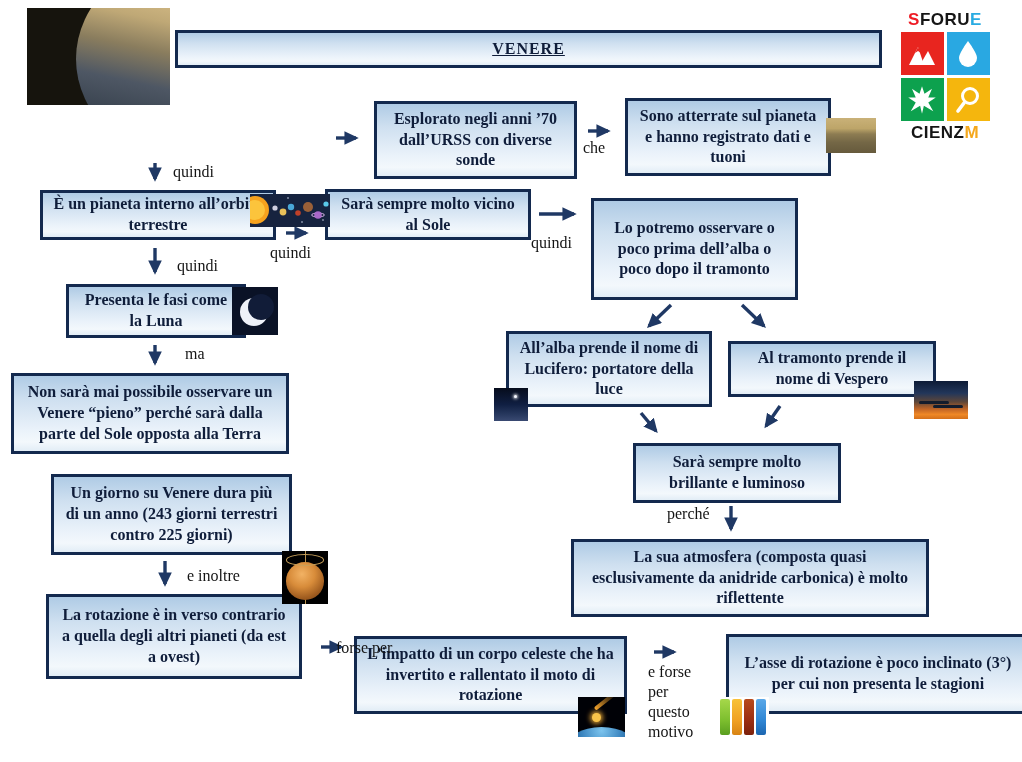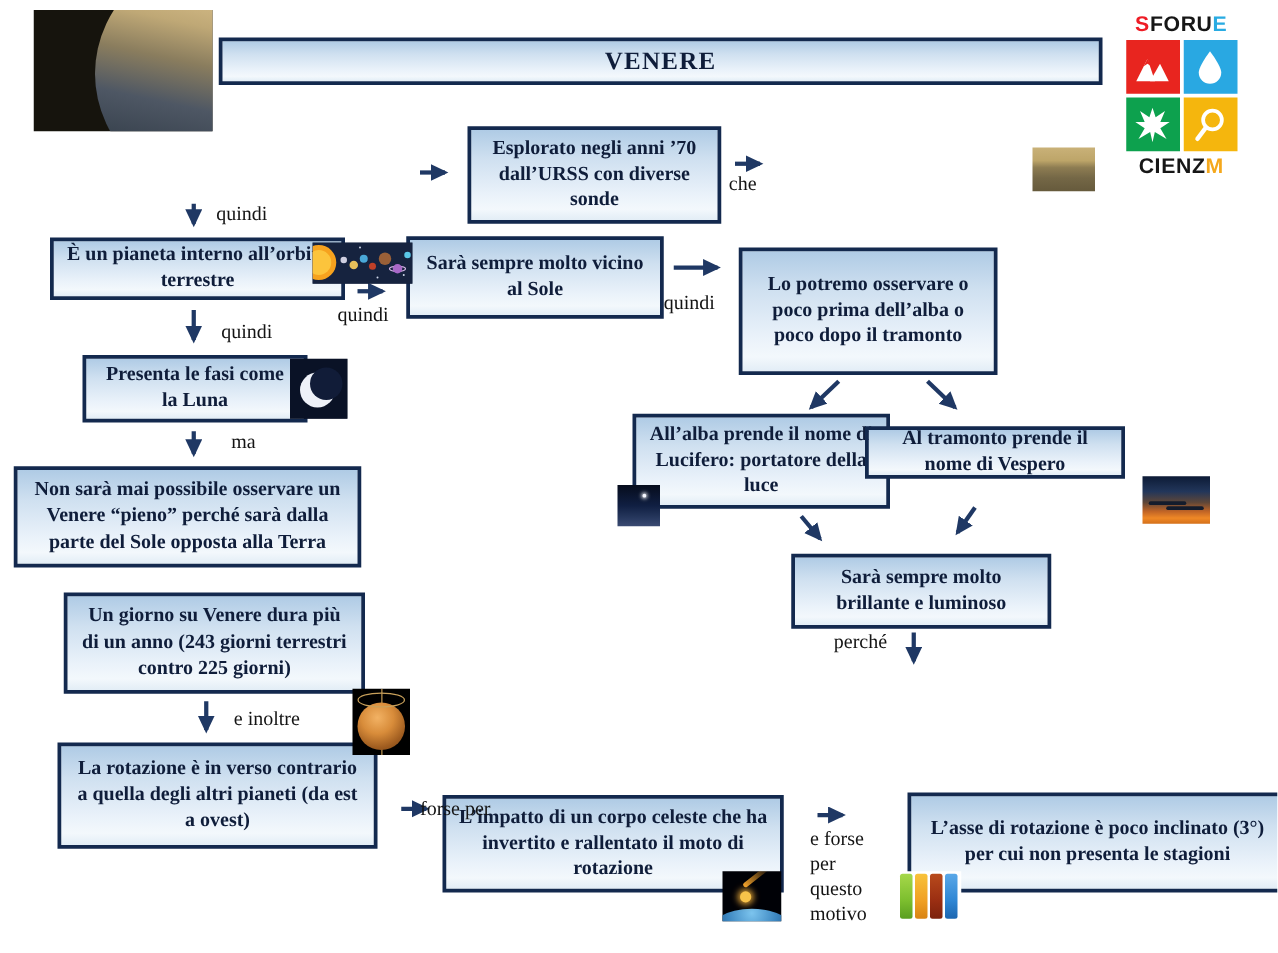--- a/index.html
+++ b/index.html
@@ -9,21 +9,21 @@
   }
   .overlay{position:absolute;inset:0;z-index:1;pointer-events:none;}
   .node{
     position:absolute;z-index:2;box-sizing:border-box;
     display:flex;align-items:center;justify-content:center;text-align:center;
     border:3px solid #13294e;
     background:linear-gradient(180deg,#afcbe5 0%,#cfe0f0 32%,#eaf2fa 72%,#f3f8fc 88%,#e2edf6 100%);
     color:#0f1d3a;font-weight:bold;font-size:16px;line-height:1.3;
     padding:3px 9px;
   }
-  .title-box{font-size:20px;letter-spacing:1px;line-height:1.1;}
+  .title-box{font-size:16px;letter-spacing:1px;line-height:1.1;text-decoration:underline;}
   .lbl{position:absolute;z-index:3;color:#141414;font-size:16px;font-weight:normal;white-space:pre-line;line-height:1.25;}
   .pic{position:absolute;z-index:5;overflow:hidden;}
   
   .venus-photo{left:27px;top:8px;width:143px;height:97px;background:#16140d;}
   .vp-globe{position:absolute;left:34%;top:-55%;width:165%;height:215%;border-radius:50%;
     background:linear-gradient(192deg,#f3e8c4 4%,#dcc28c 24%,#bfa876 38%,#8a7d5e 50%,#4e5764 64%,#39434f 78%,#272f38 95%);}
   
   .logo{left:899px;top:10px;width:92px;height:136px;z-index:5;position:absolute;
     font-family:"Liberation Sans","DejaVu Sans",sans-serif;text-align:center;}
   .logo-word{font-weight:bold;font-size:17px;letter-spacing:0.5px;line-height:20px;}
@@ -181,28 +181,30 @@
             <line x1="11" y1="18" x2="5" y2="26" stroke="#ffffff" stroke-width="3.6" stroke-linecap="round"></line>
           </svg>
       </div>
     </div>
     <div class="logo-word"><span class="lg-blk">CIENZ</span><span class="lg-org">M</span></div>
   </div>
 
   <div class="node title-box" style="left:175px;top:30px;width:707px;height:38px;">VENERE</div>
 
   <div class="node" style="left:374px;top:101px;width:203px;height:78px;">Esplorato negli anni ’70 dall’URSS con diverse sonde</div>
+  <div class="node" style="left:625px;top:98px;width:206px;height:78px;">Sono atterrate sul pianeta e hanno registrato dati e tuoni</div>
   <div class="node" style="left:40px;top:190px;width:236px;height:50px;">È un pianeta interno all’orbita terrestre</div>
-  <div class="node" style="left:325px;top:189px;width:206px;height:66px;">Sarà sempre molto vicino al Sole</div>
+  <div class="node" style="left:325px;top:189px;width:206px;height:51px;">Sarà sempre molto vicino al Sole</div>
   <div class="node" style="left:591px;top:198px;width:207px;height:102px;">Lo potremo osservare o poco prima dell’alba o poco dopo il tramonto</div>
   <div class="node" style="left:66px;top:284px;width:180px;height:54px;">Presenta le fasi come la Luna</div>
   <div class="node" style="left:11px;top:373px;width:278px;height:81px;">Non sarà mai possibile osservare un Venere “pieno” perché sarà dalla parte del Sole opposta alla Terra</div>
   <div class="node" style="left:506px;top:331px;width:206px;height:76px;">All’alba prende il nome di Lucifero: portatore della luce</div>
-  <div class="node" style="left:692px;top:341px;width:208px;height:42px;">Al tramonto prende il nome di Vespero</div>
+  <div class="node" style="left:728px;top:341px;width:208px;height:56px;">Al tramonto prende il nome di Vespero</div>
   <div class="node" style="left:633px;top:443px;width:208px;height:60px;">Sarà sempre molto brillante e luminoso</div>
+  <div class="node" style="left:571px;top:539px;width:358px;height:78px;">La sua atmosfera (composta quasi esclusivamente da anidride carbonica) è molto riflettente</div>
   <div class="node" style="left:51px;top:474px;width:241px;height:81px;text-align:center;">Un giorno su Venere dura più di un anno (243 giorni terrestri contro 225 giorni)</div>
   <div class="node" style="left:46px;top:594px;width:256px;height:85px;">La rotazione è in verso contrario a quella degli altri pianeti (da est a ovest)</div>
   <div class="node" style="left:354px;top:636px;width:273px;height:78px;">L’impatto di un corpo celeste che ha invertito e rallentato il moto di rotazione</div>
   <div class="node" style="left:726px;top:634px;width:304px;height:80px;">L’asse di rotazione è poco inclinato (3°) per cui non presenta le stagioni</div>
 
   <div class="lbl" style="left:173px;top:162px;">quindi</div>
   <div class="lbl" style="left:583px;top:138px;">che</div>
   <div class="lbl" style="left:270px;top:243px;">quindi</div>
   <div class="lbl" style="left:177px;top:256px;">quindi</div>
   <div class="lbl" style="left:531px;top:233px;">quindi</div>

